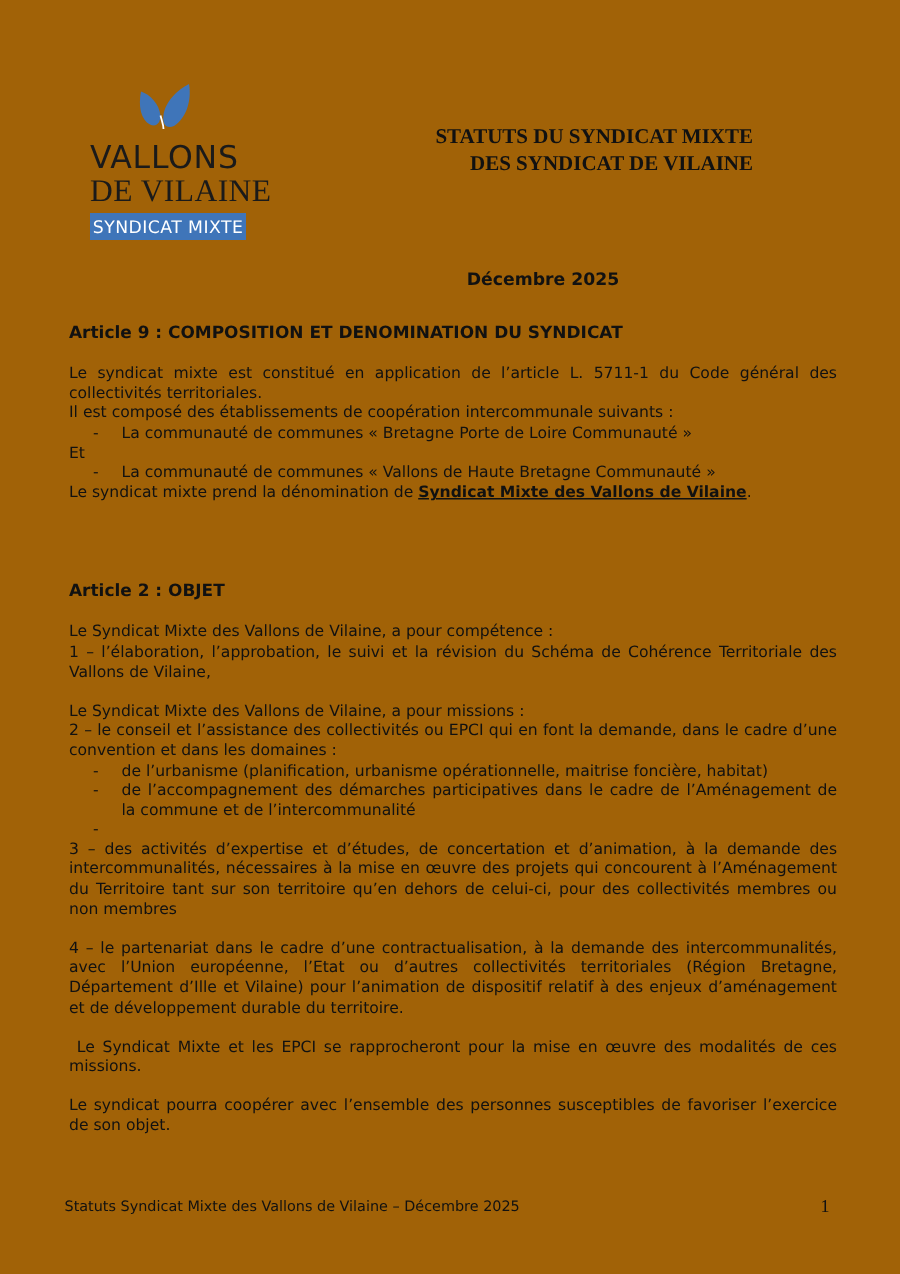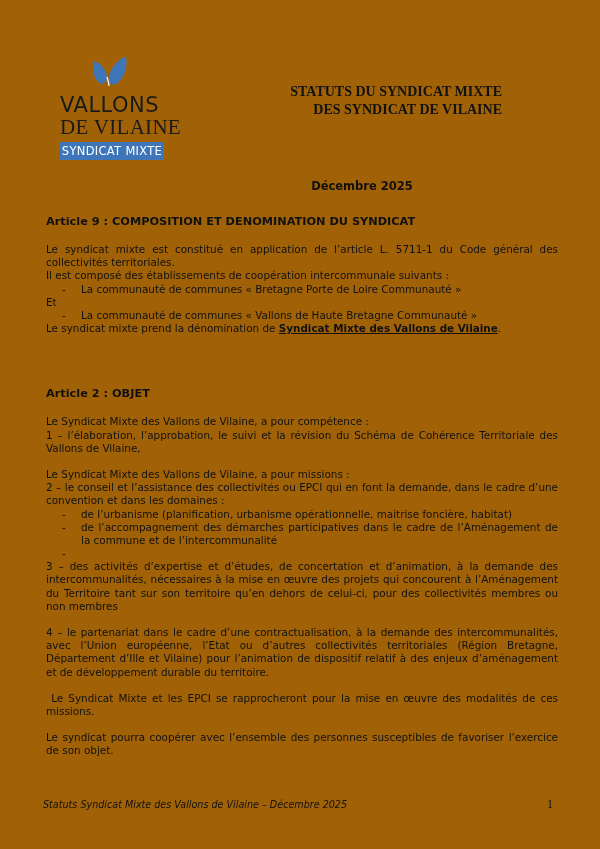--- a/index.html
+++ b/index.html
@@ -127,21 +127,20 @@
       position: absolute;
       left: 16px;
       top: 0;
     }
     .strong { font-weight: bold; text-decoration: underline; }
     
     .footer {
       position: absolute;
       left: 43px;
       top: 799px;
-      font-style: italic;
       font-size: 9.6px;
       color: #111;
       white-space: nowrap;
     }
     .page-number {
       position: absolute;
       left: 547px;
       top: 797px;
       font-family: "Liberation Serif", serif;
       font-size: 12px;

